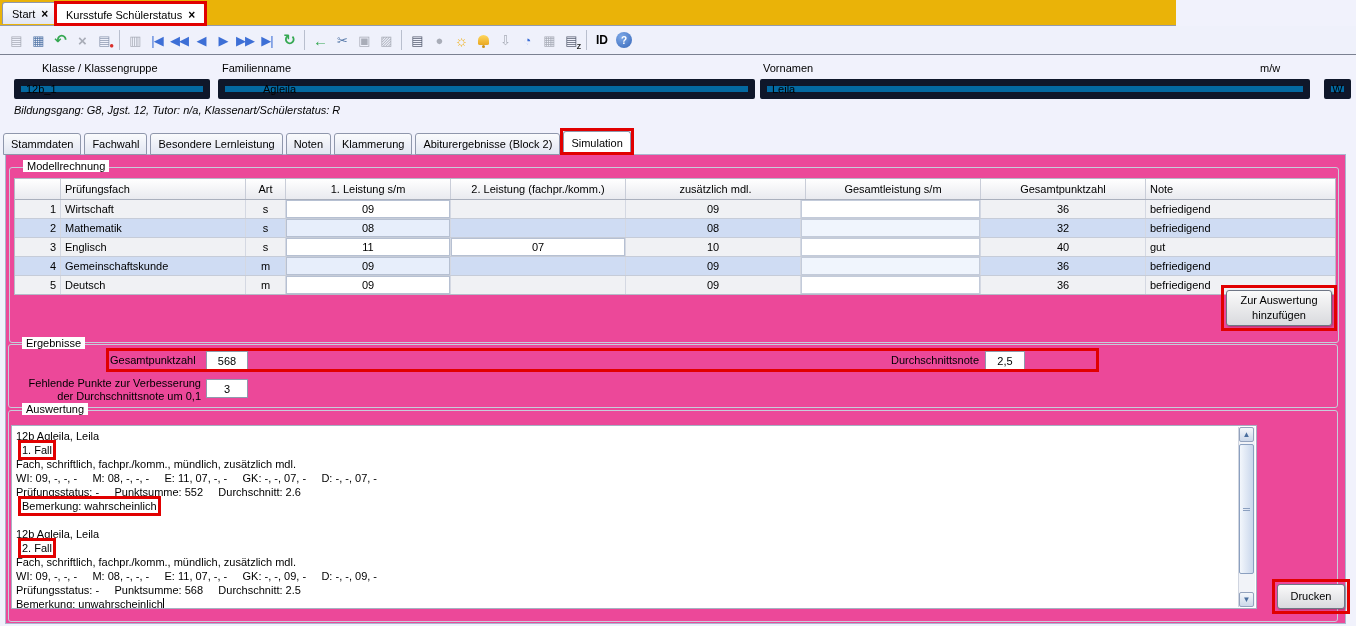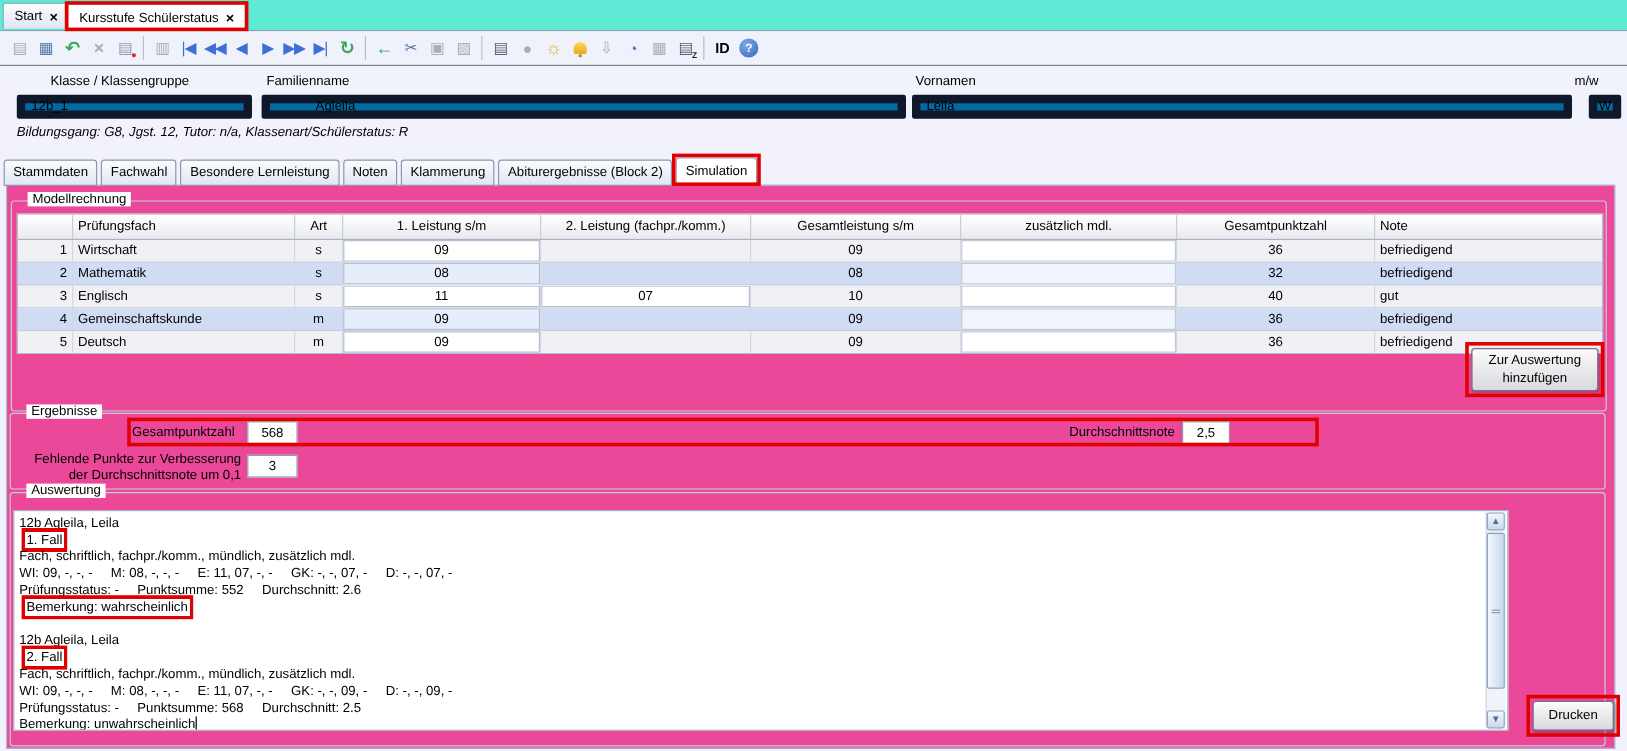--- a/index.html
+++ b/index.html
@@ -2,21 +2,21 @@
 <html><head>
 <meta charset="utf-8">
 <style>
   html,body{margin:0;padding:0;}
   body{
     position:relative;width:1356px;height:626px;overflow:hidden;
     background:#f1f2fc;color:#000;
     font-family:"Liberation Sans","DejaVu Sans",sans-serif;font-size:11px;
   }
   
-  .tabbar{position:absolute;left:0;top:0;width:1356px;height:25px;background:#5eead4;border-bottom:1px solid #959baa;}
+  .tabbar{position:absolute;left:0;top:0;width:1176px;height:25px;background:#eab308;border-bottom:1px solid #959baa;}
   .ttab{position:absolute;top:2px;height:22px;box-sizing:border-box;display:flex;align-items:center;gap:6px;
         padding:0 9px;border:1px solid #8f97ac;border-bottom:none;border-radius:3px 3px 0 0;
         background:linear-gradient(#fbfcfe,#e2e6f3);}
   .ttab.active{background:#fff;height:24px;z-index:2;}
   .tclose{font-weight:bold;font-size:12px;line-height:10px;}
   
   .toolbar{position:absolute;left:0;top:26px;width:1356px;height:29px;box-sizing:border-box;background:#eff1fb;
            border-bottom:1px solid #7b8191;display:flex;align-items:center;padding-left:5px;}
   .tbtn{min-width:22px;height:22px;display:flex;align-items:center;justify-content:center;
         font-size:13px;position:relative;letter-spacing:-1px;}
@@ -148,21 +148,21 @@
   <span class="tbtn idtext">ID</span>
   <span class="tbtn">
       <span class="helpcircle">?</span>
     </span>
 </div>
 
 <div>
   <span class="flabel" style="left:14px;top:62px;padding-left:28px;">Klasse / Klassengruppe</span>
   <span class="flabel" style="left:222px;top:62px;">Familienname</span>
   <span class="flabel" style="left:763px;top:62px;">Vornamen</span>
-  <span class="flabel" style="left:1312px;top:62px;">m/w</span>
+  <span class="flabel" style="left:1260px;top:62px;">m/w</span>
 
   <div class="finput" style="left:14px;top:79px;width:196px;">12b_1</div>
   <div class="finput" style="left:218px;top:79px;width:537px;padding-left:38px;">Agleila</div>
   <div class="finput" style="left:760px;top:79px;width:550px;">Leila</div>
   <div class="finput" style="left:1324px;top:79px;width:27px;justify-content:center;">W</div>
 
   <span class="info" style="left:14px;top:104px;">Bildungsgang: G8, Jgst. 12, Tutor: n/a, Klassenart/Schülerstatus: R</span>
 </div>
 
 <div class="subtabs">
@@ -196,22 +196,22 @@
     <span class="grouplabel">Modellrechnung</span>
   </div>
 
   <div class="modtable">
     <div class="thead">
       <div class="th w0"></div>
       <div class="th w1 left">Prüfungsfach</div>
       <div class="th w2">Art</div>
       <div class="th w3">1. Leistung s/m</div>
       <div class="th w4">2. Leistung (fachpr./komm.)</div>
+      <div class="th w6">zusätzlich mdl.</div>
       <div class="th w5">Gesamtleistung s/m</div>
-      <div class="th w6">zusätzlich mdl.</div>
       <div class="th w7">Gesamtpunktzahl</div>
       <div class="th w8 left">Note</div>
     </div>
 
     <div class="trow">
       <div class="cell w0 nr">1</div>
       <div class="cell w1 left">Wirtschaft</div>
       <div class="cell w2">s</div>
       <div class="cell w3 edit">09</div>
       <div class="cell w4"></div>

